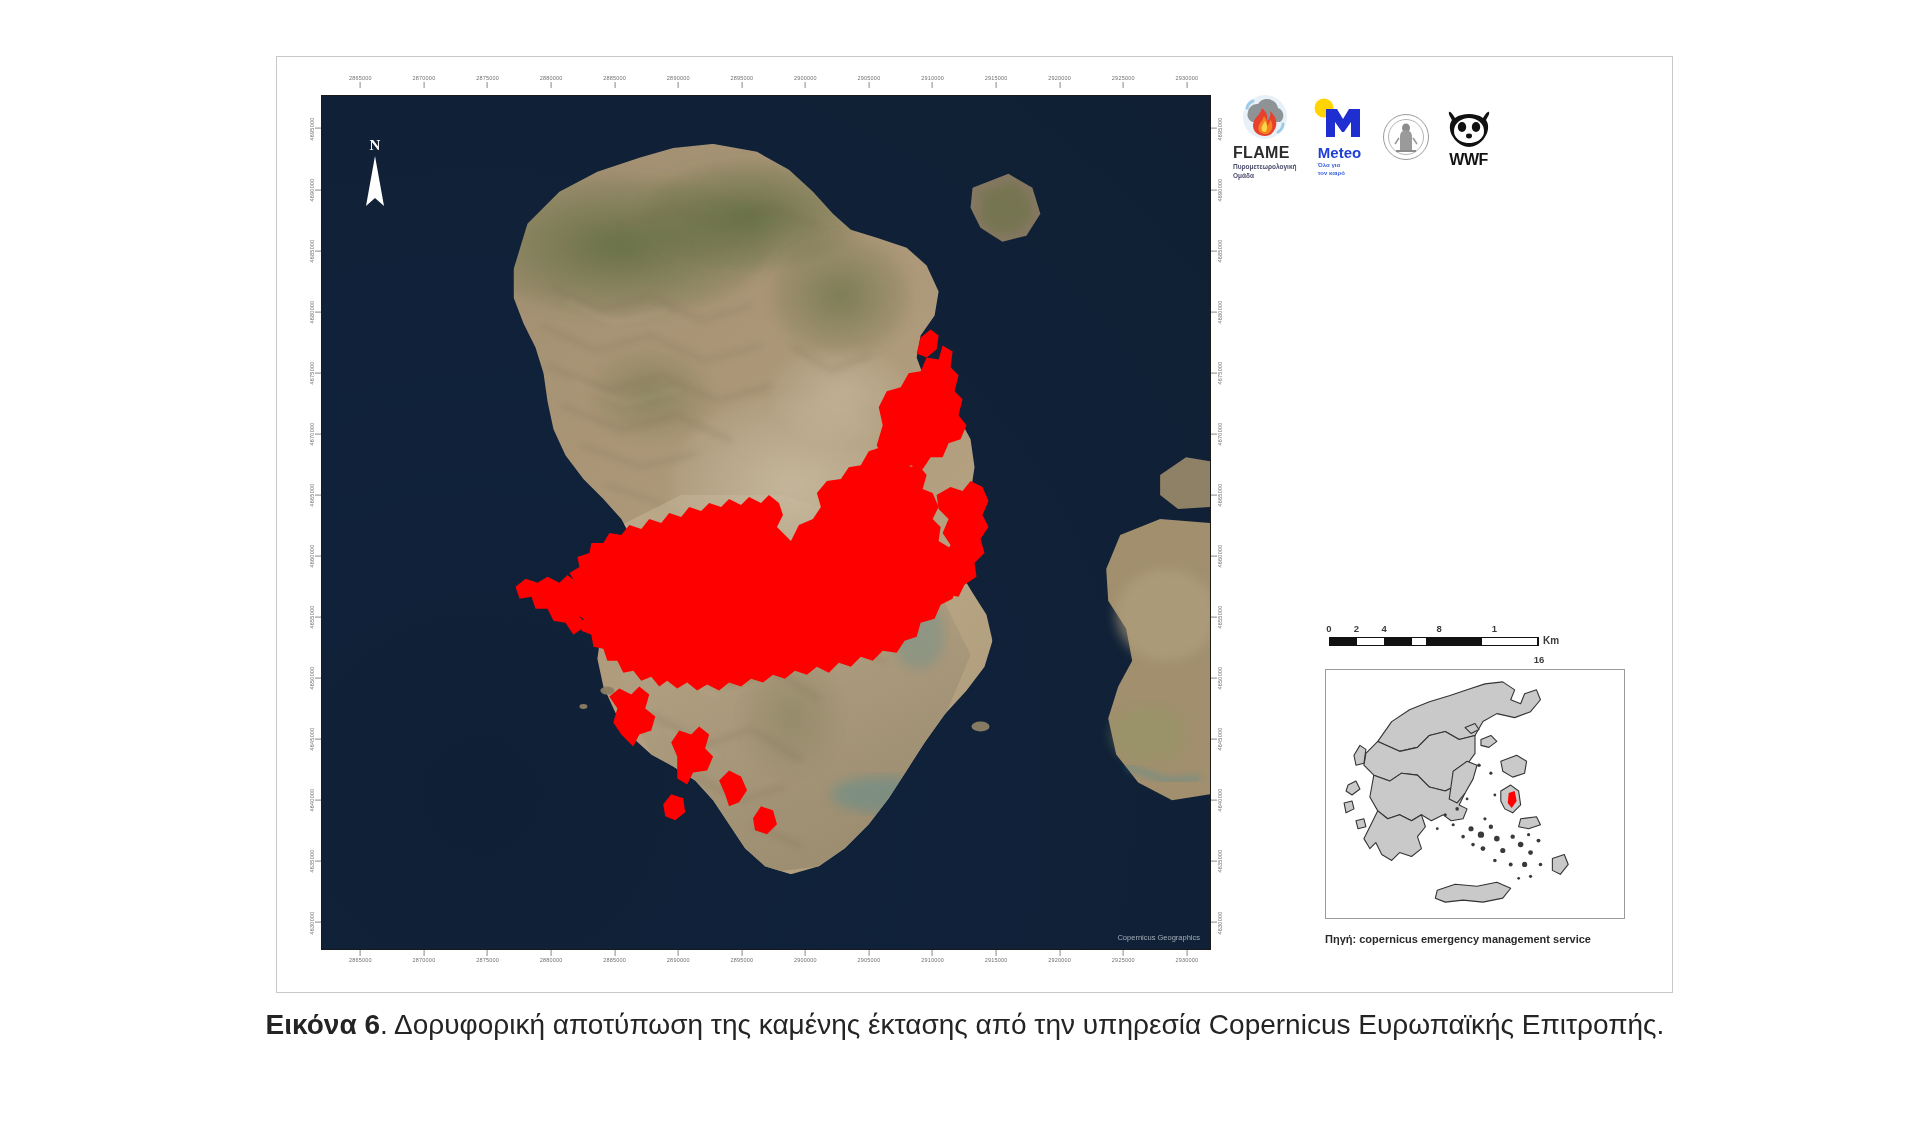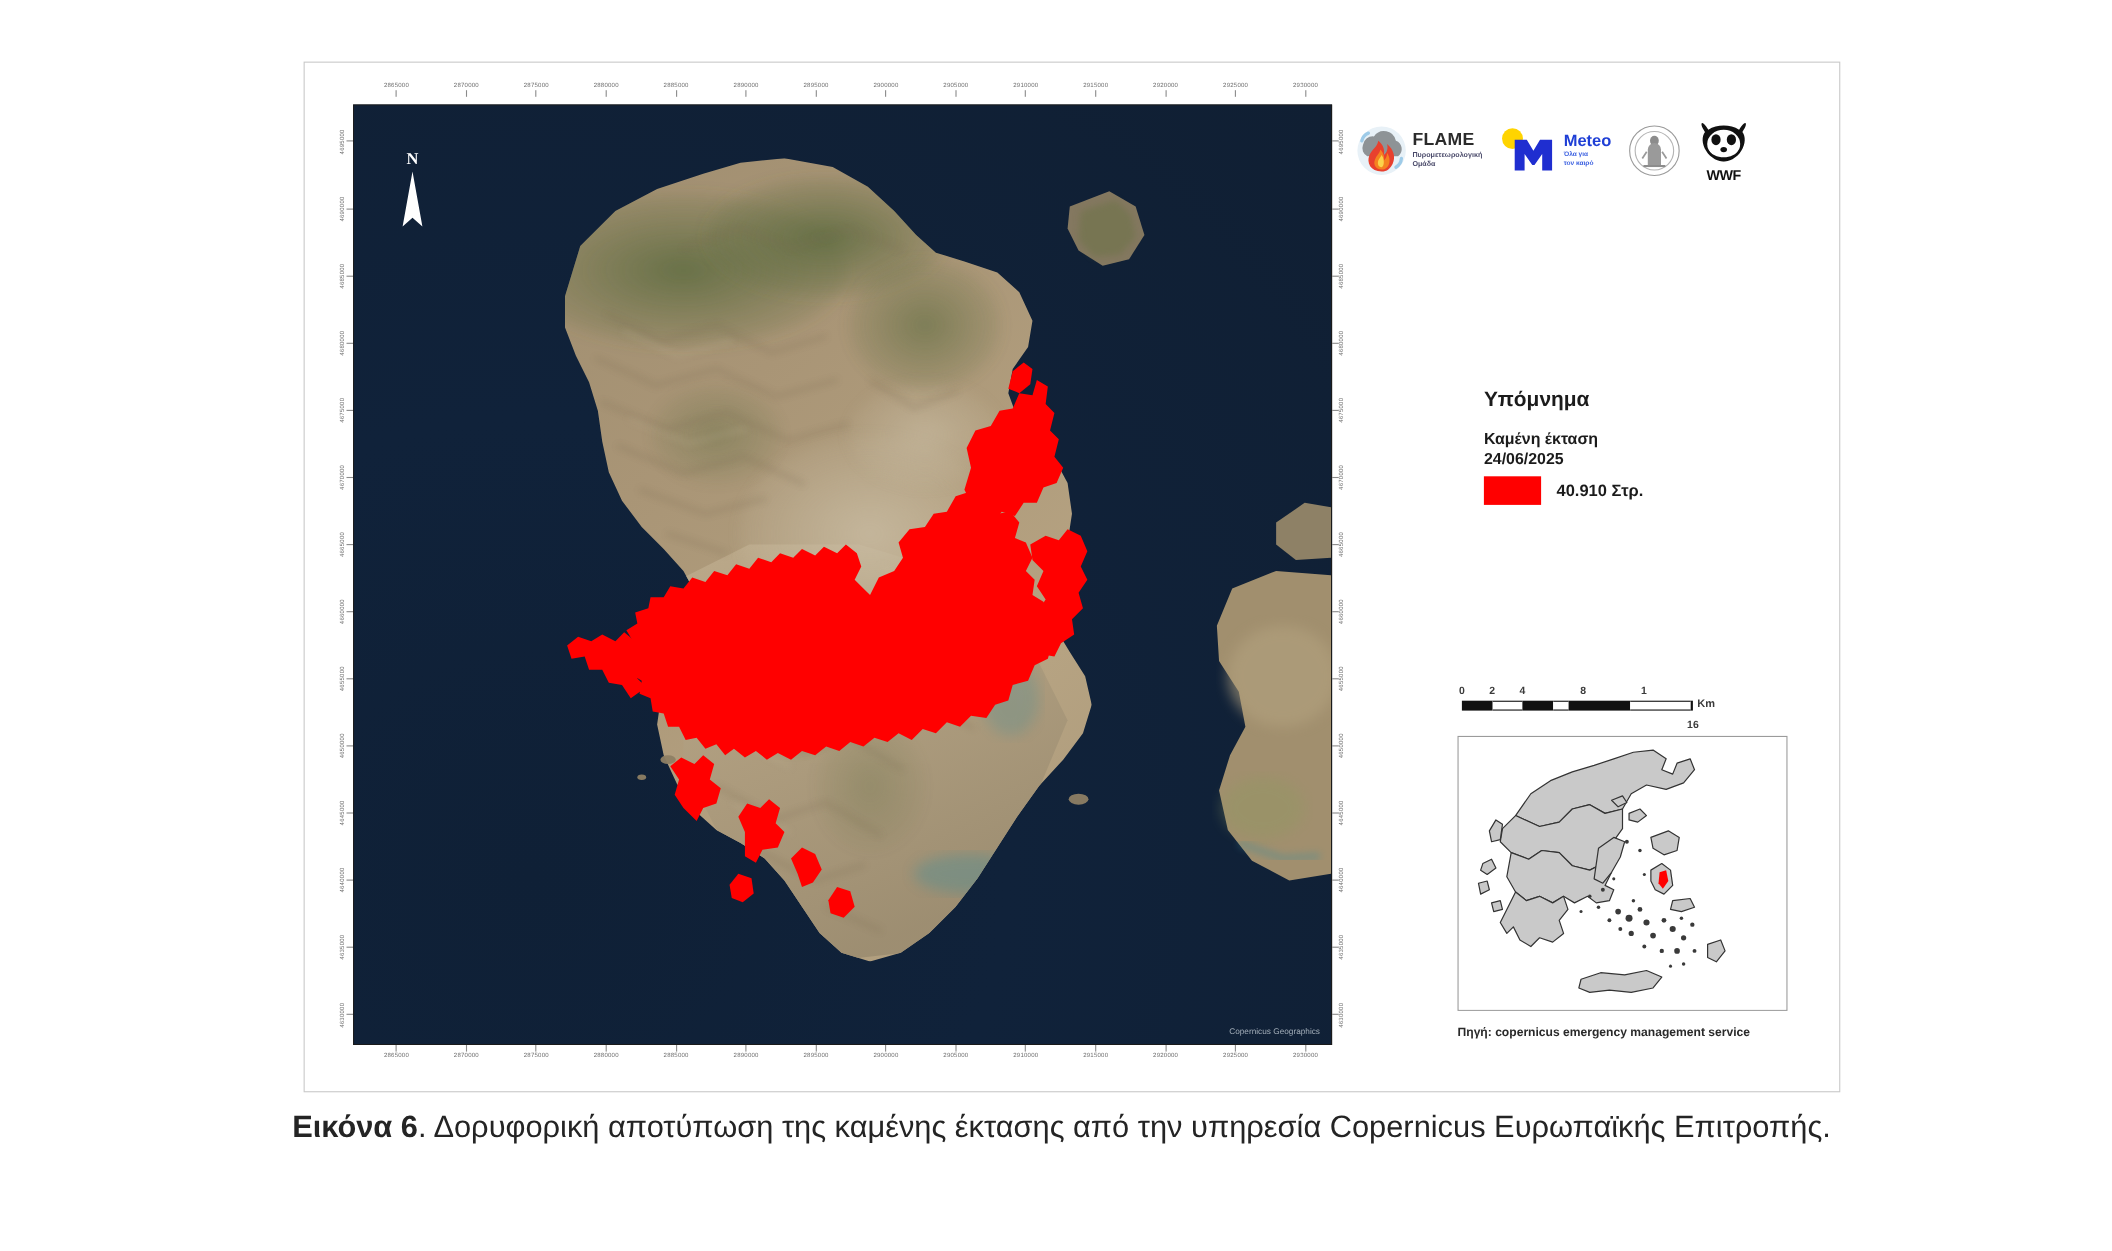--- a/index.html
+++ b/index.html
@@ -62,37 +62,37 @@
   
   .attribution{
     position:absolute;right:10px;bottom:7px;color:#b9c3cc;font-size:7.5px;opacity:.85;
   }
 
   
   .side{position:absolute;left:940px;top:20px;width:440px;height:900px;}
 
   
   .logos{position:absolute;left:16px;top:22px;width:420px;height:76px;display:flex;align-items:center;gap:16px;}
-  .logo{display:flex;align-items:center;}
+  .logo{display:flex;align-items:center;flex-direction:column;}
   .flame-logo{gap:5px;}
   .flame-mark{width:46px;height:46px;position:relative;}
   .flame-text{line-height:1.05;}
   .flame-title{font-size:16px;font-weight:800;color:#2b2b2b;letter-spacing:.3px;}
   .flame-sub{font-size:6.5px;color:#4a4a6a;font-weight:600;margin-top:2px;}
   .meteo-logo{gap:4px;align-items:center;}
   .meteo-mark{position:relative;width:54px;height:44px;}
   .meteo-text{line-height:1.05;}
   .meteo-title{font-size:15px;color:#1f3fd6;font-weight:600;}
   .meteo-sub{font-size:6px;color:#3a5fe0;font-weight:600;line-height:1.15;margin-top:1px;}
   .seal{width:44px;height:44px;border-radius:50%;border:1.2px solid #9a9a9a;
         display:flex;align-items:center;justify-content:center;position:relative;}
   .seal .inner{width:34px;height:34px;border-radius:50%;border:.8px solid #b4b4b4;
         display:flex;align-items:center;justify-content:center;}
   .wwf{width:48px;height:52px;text-align:center;}
-  .wwf-text{font-size:13px;font-weight:900;letter-spacing:-.5px;color:#111;line-height:1;margin-top:1px;}
+  .wwf-text{font-size:16px;font-weight:900;letter-spacing:-.5px;color:#111;line-height:1;margin-top:1px;}
 
   
   .legend{position:absolute;left:132px;top:276px;width:280px;}
   .legend-title{font-size:19px;font-weight:800;color:#1b1b1b;margin-bottom:16px;}
   .legend-sub{font-size:14.5px;font-weight:800;color:#1b1b1b;line-height:1.25;}
   .legend-row{display:flex;align-items:center;gap:14px;margin-top:6px;}
   .swatch{width:52px;height:26px;background:#ff0000;}
   .legend-val{font-size:15px;font-weight:800;color:#1b1b1b;}
 
   
@@ -577,29 +577,20 @@
             <ellipse cx="22" cy="20" rx="15" ry="13" fill="#ffffff"></ellipse>
             <ellipse cx="15" cy="16" rx="4.2" ry="5" fill="#111111"></ellipse>
             <ellipse cx="29" cy="16" rx="4.2" ry="5" fill="#111111"></ellipse>
             <ellipse cx="22" cy="25" rx="3" ry="2.4" fill="#111111"></ellipse>
             <path d="M7,24 C9,31 16,35 22,35 C28,35 35,31 37,24 C33,30 28,32 22,32 C16,32 11,30 7,24 Z" fill="#111111"></path>
           </svg>
           <div class="wwf-text">WWF</div>
         </div>
       </div>
 
-      <div class="legend">
-        <div class="legend-title">Υπόμνημα</div>
-        <div class="legend-sub">Καμένη έκταση</div>
-        <div class="legend-sub">24/06/2025</div>
-        <div class="legend-row">
-          <div class="swatch"></div>
-          <div class="legend-val">40.910 Στρ.</div>
-        </div>
-      </div>
 
       <div class="scalebar">
         <div class="sb-labels" id="sb-labels">
             <span style="left: 0%;">0</span>
             <span style="left: 13.1%;">2</span>
             <span style="left: 26.25%;">4</span>
             <span style="left: 52.5%;">8</span>
             <span style="left: 78.75%;">1</span>
             <span style="left: 100%; margin-top: 31px;">16</span>
           </div>

